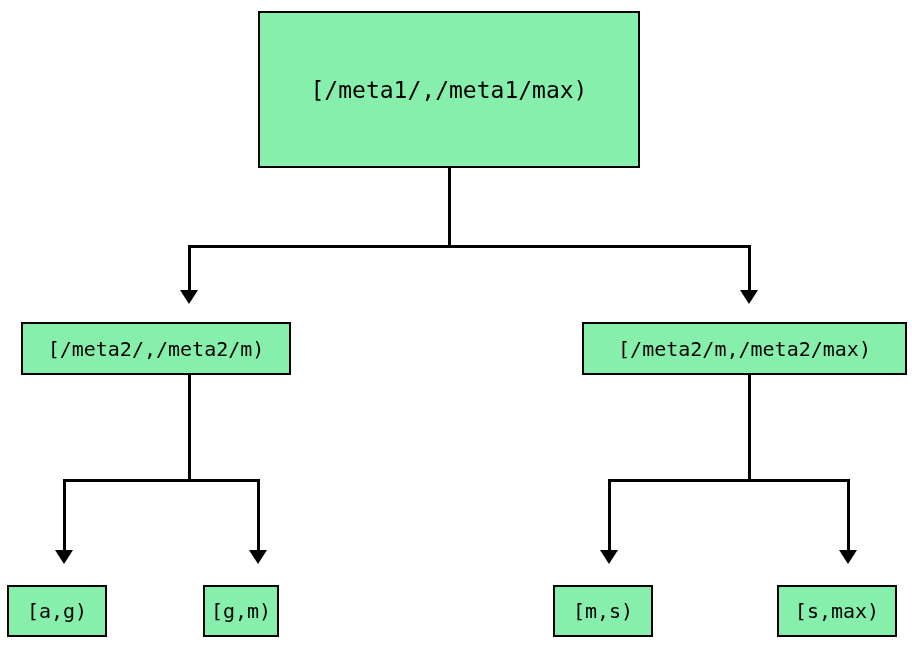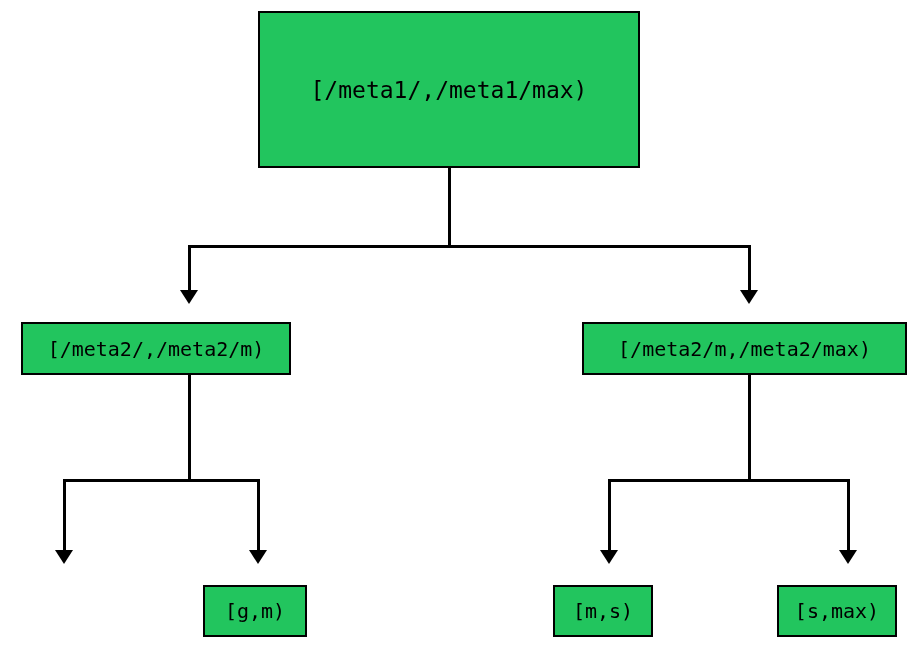--- a/index.html
+++ b/index.html
@@ -15,21 +15,21 @@
     position: relative;
     width: 912px;
     height: 652px;
     background: #ffffff;
     overflow: hidden;
   }
   .node-box {
     position: absolute;
     box-sizing: border-box;
     border: 2px solid #000000;
-    background: #22c55e;
+    background: #86efac;
     display: flex;
     align-items: center;
     justify-content: center;
     color: #000000;
     font-family: "DejaVu Sans Mono", "Liberation Mono", monospace;
     white-space: pre;
     letter-spacing: 0px;
   }
   .node-root {
     left: 258px;
@@ -51,21 +51,21 @@
     left: 582px;
     width: 325px;
     text-align: right;
   }
   .node-leaf {
     top: 585px;
     height: 52px;
     font-size: 20px;
   }
   .node-leaf.leaf-a-g   { left: 7px;   width: 100px; }
-  .node-leaf.leaf-g-m   { left: 203px; width: 104px; }
+  .node-leaf.leaf-g-m   { left: 203px; width: 76px; }
   .node-leaf.leaf-m-s   { left: 553px; width: 100px; }
   .node-leaf.leaf-s-max { left: 777px; width: 120px; }
 
   
   .edge-v {
     position: absolute;
     width: 3px;
     background: #000000;
   }
   .edge-h {
@@ -116,20 +116,23 @@
   <div class="edge-v" style="left:257px; top:479px; height:73px;"></div>
   <div class="arrowhead" style="left:249px; top:550px;"></div>
 
   <div class="edge-v" style="left:748px; top:375px; height:107px;"></div>
   <div class="edge-h" style="left:609px; top:479px; width:241px;"></div>
   <div class="edge-v" style="left:608px; top:479px; height:73px;"></div>
   <div class="arrowhead" style="left:600px; top:550px;"></div>
   <div class="edge-v" style="left:847px; top:479px; height:73px;"></div>
   <div class="arrowhead" style="left:839px; top:550px;"></div>
 
+  <div class="node-box node-leaf leaf-a-g">
+    <span>[a,g)</span>
+  </div>
 
   <div class="node-box node-leaf leaf-g-m">
     <span>[g,m)</span>
   </div>
 
   <div class="node-box node-leaf leaf-m-s">
     <span>[m,s)</span>
   </div>
 
   <div class="node-box node-leaf leaf-s-max">

